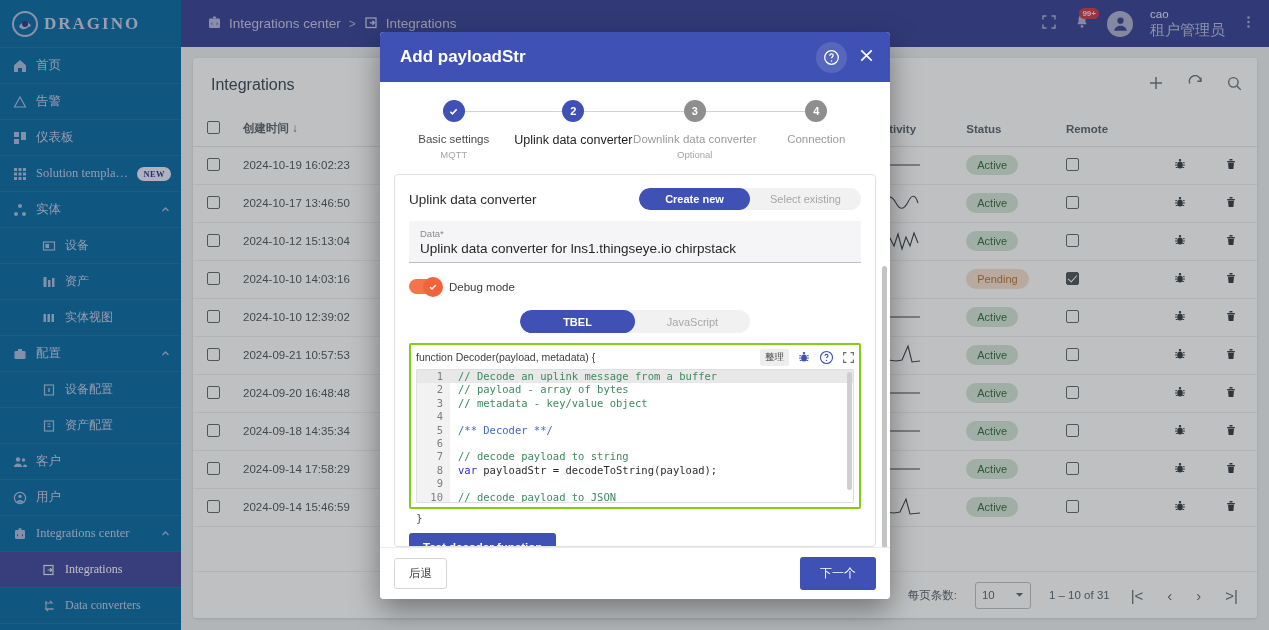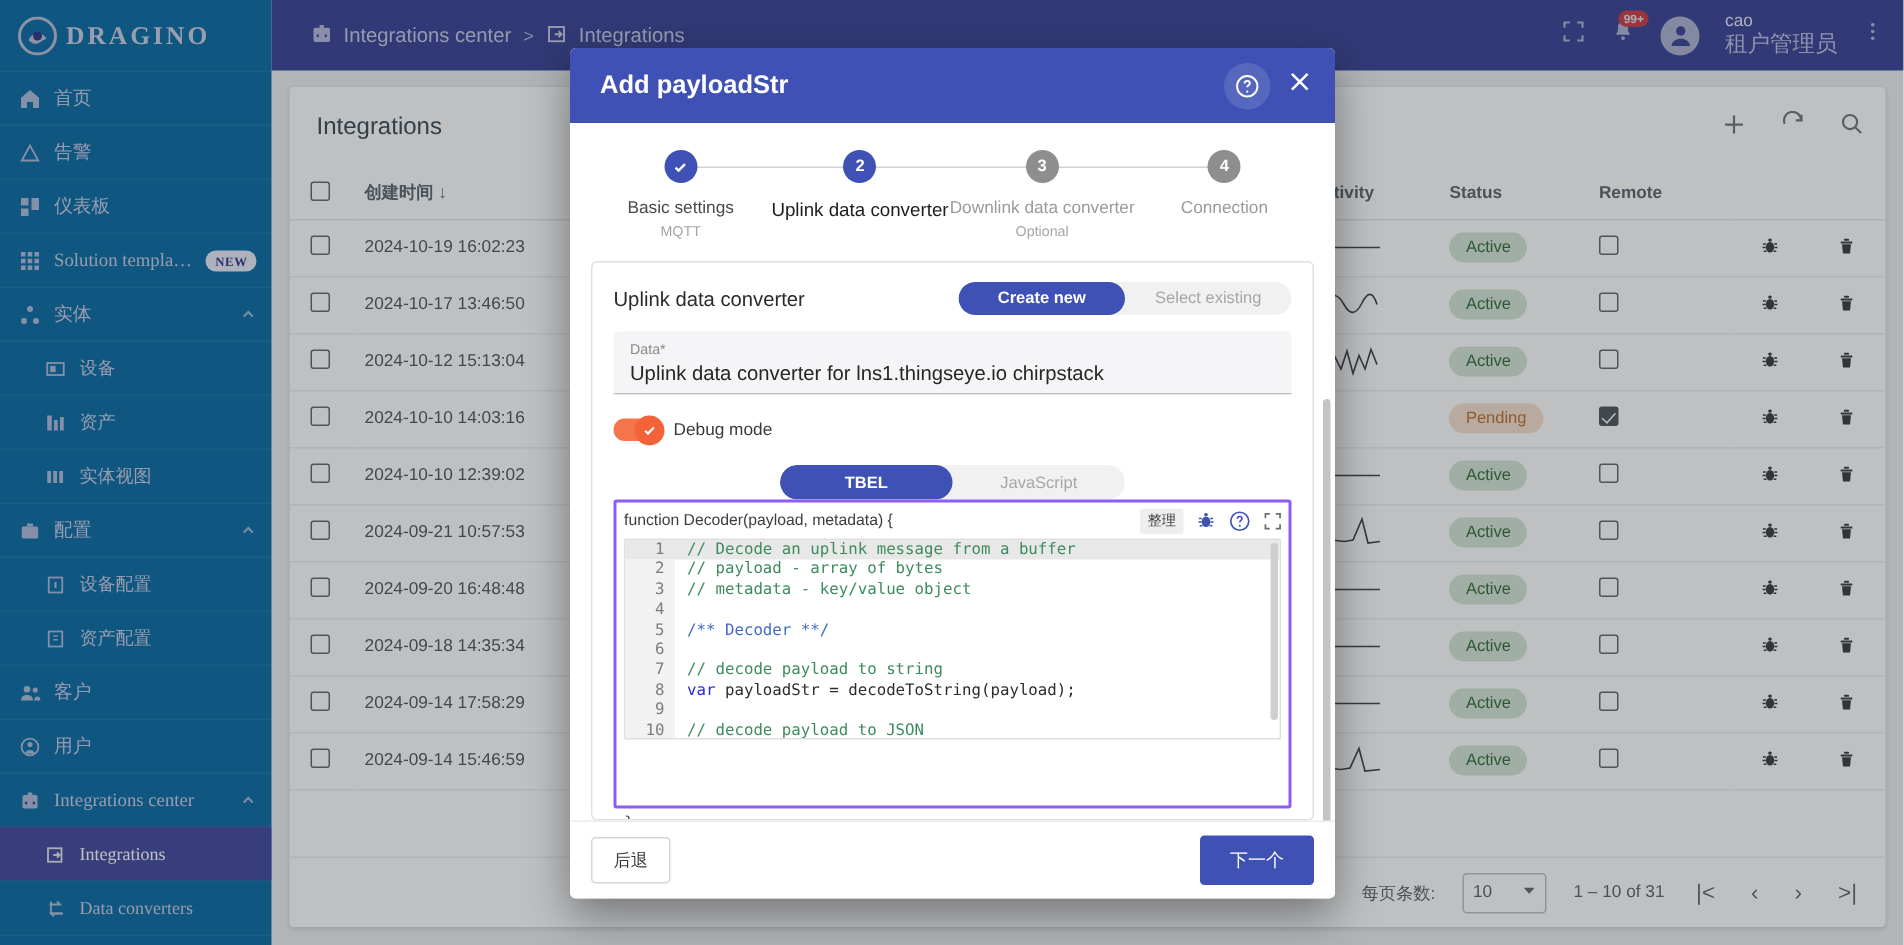--- a/index.html
+++ b/index.html
@@ -18,21 +18,21 @@
   }
   #logo-area { height:47px; display:flex; align-items:center; padding-left:12px; gap:6px; }
   .logo-mark { width:26px; height:26px; flex:0 0 26px; }
   .logo-text { font-size:17px; font-weight:700; letter-spacing:2.0px; color:#c9cde6; }
   .nav-item {
     height:36px; display:flex; align-items:center; gap:9px;
     padding-left:13px; padding-right:10px; font-size:12.5px; color:#c6cae3;
     border-top:1px solid rgba(255,255,255,0.055);
     position:relative; cursor:pointer; white-space:nowrap;
   }
-  .nav-item.sub { padding-left:30px; font-size:12px; }
+  .nav-item.sub { padding-left:42px; font-size:12px; }
   .nav-item.active { background:#3d469a; color:#ffffff; }
   .nav-ico { width:14px; height:14px; flex:0 0 14px; display:flex; align-items:center; justify-content:center; opacity:.85; }
   .nav-ico svg { display:block; }
   .nav-label { flex:1; overflow:hidden; text-overflow:ellipsis; }
   .badge-new {
     background:#e8eaf6; color:#2a3382; font-size:8.5px; font-weight:700;
     border-radius:9px; padding:2px 6px; letter-spacing:.4px;
   }
   .chev { width:11px; height:11px; opacity:.8; }
 
@@ -154,21 +154,21 @@
   #debug-row { margin-top:16px; display:flex; align-items:center; gap:9px; }
   .toggle { width:31px; height:15px; background:#f4744b; border-radius:9px; position:relative; }
   .toggle .knob {
     position:absolute; right:-3px; top:-2.5px; width:20px; height:20px; border-radius:50%;
     background:#f4623a; display:flex; align-items:center; justify-content:center;
   }
   #debug-label { font-size:11.5px; color:#3a3a3a; }
 
   #lang-seg { margin:16px auto 0 auto; display:flex; background:#f1f1f1; border-radius:15px; width:230px; height:23px; overflow:hidden; }
 
-  #editor-wrap { border:2px solid #8b5cf6; border-radius:2px; height:206px; position:relative; background:#fff; overflow:hidden; }
+  #editor-wrap { margin-top:10px; border:2px solid #84cc16; border-radius:2px; height:166px; position:relative; background:#fff; overflow:hidden; }
   #editor-top { display:flex; align-items:center; height:24px; padding:0 4px 0 5px; }
   #fn-sig { font-size:10.5px; color:#3d3d3d; font-family:"Liberation Sans", sans-serif; }
   #editor-tools { margin-left:auto; display:flex; align-items:center; gap:8px; }
   .tool-chip { background:#eeeeee; font-size:9.5px; color:#3e3e3e; padding:2px 5px; border-radius:2px; cursor:pointer; }
   .tool-ico { cursor:pointer; display:flex; align-items:center; }
   #code {
     margin:0 5px; border:1px solid #dfdfdf; border-radius:1px; height:134px;
     font-family:"DejaVu Sans Mono", monospace; font-size:10.5px; overflow:hidden; position:relative; background:#fff;
   }
   .cline { display:flex; height:13.4px; align-items:center; }

